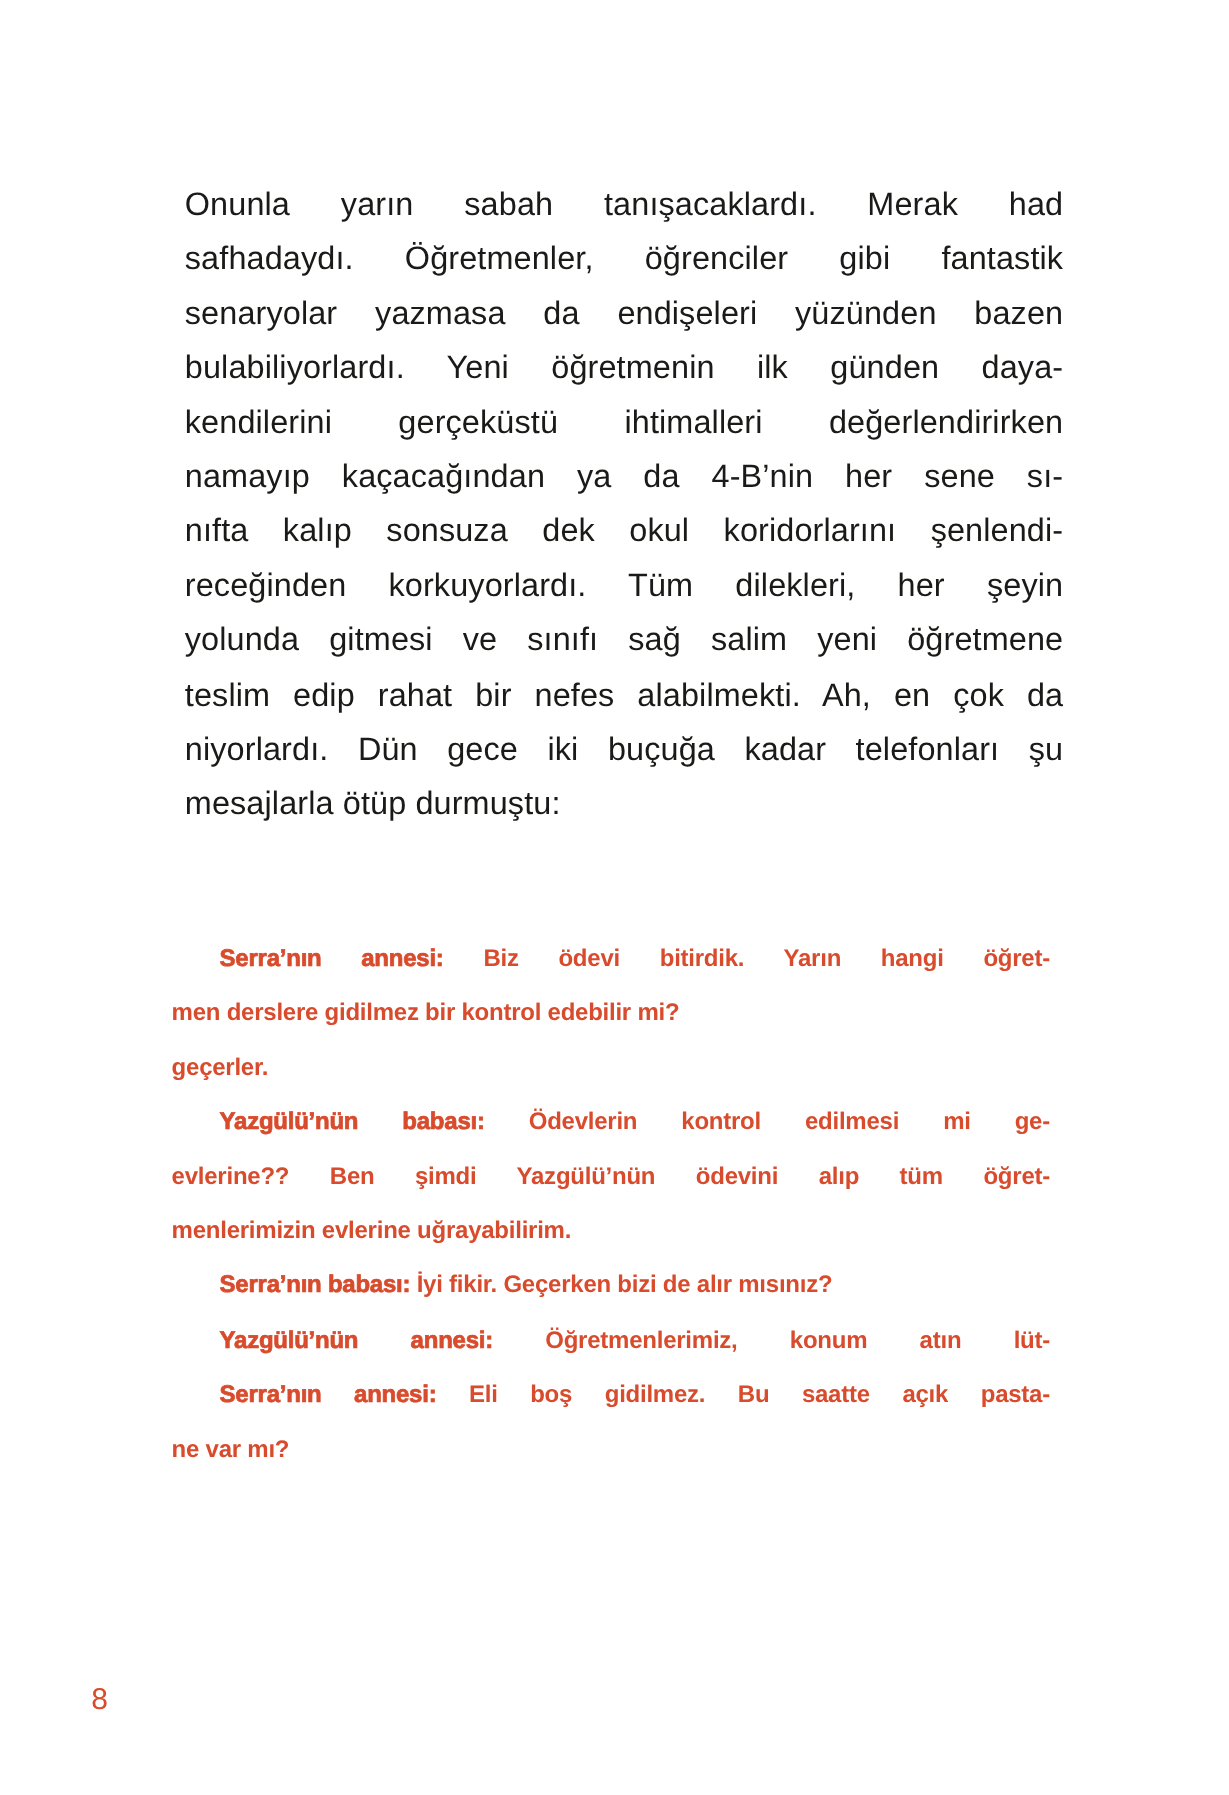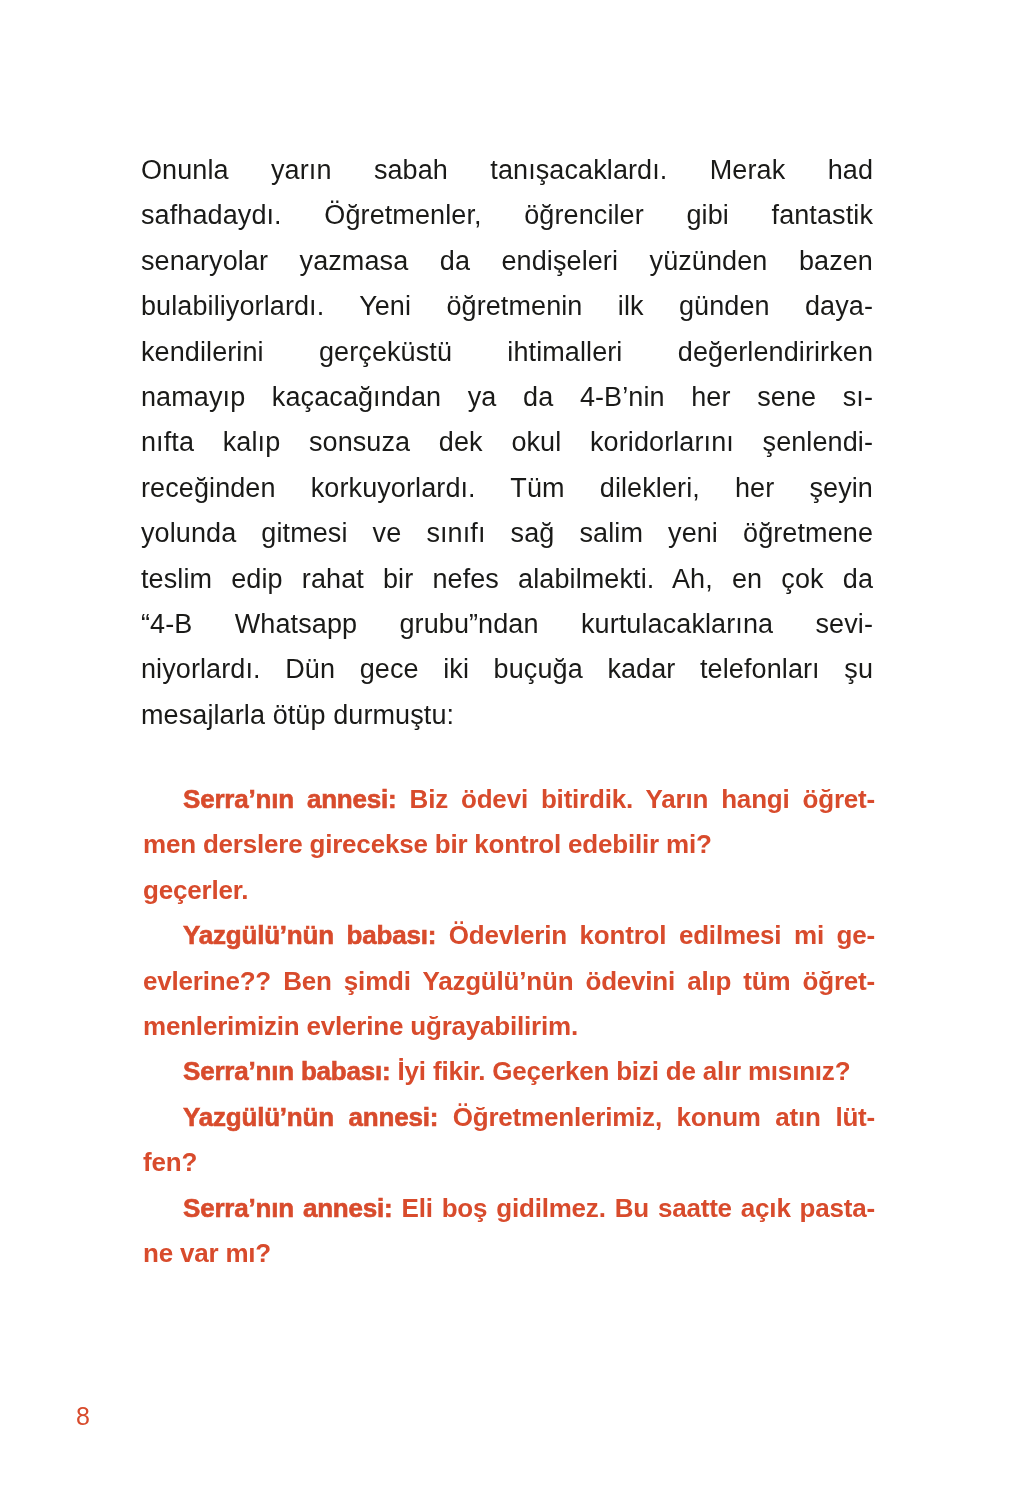--- a/index.html
+++ b/index.html
@@ -11,37 +11,37 @@
   .page{
     position:relative;
     width:1024px;
     height:1496px;
     background:var(--paper);
     font-family:"Liberation Sans","DejaVu Sans",sans-serif;
     overflow:hidden;
   }
   .body-text{
     position:absolute;
-    left:141px;
+    left:154px;
     top:148px;
     width:732px;
     font-size:27px;
     line-height:45.4px;
     color:var(--ink);
     letter-spacing:0.1px;
   }
   .line{ text-align:justify; }
   .line.j{ text-align-last:justify; }
 
   .dialogue{
     position:absolute;
     left:143px;
     top:777px;
     width:732px;
-    font-size:26px;
+    font-size:20px;
     line-height:45.4px;
     color:var(--accent);
     font-weight:700;
     letter-spacing:-0.2px;
   }
   .dline{ text-align:justify; }
   .dline.j{ text-align-last:justify; }
   .dline.ind{ padding-left:40px; }
   .speaker{ font-weight:700; -webkit-text-stroke:0.6px var(--accent); }
   .msg{ font-weight:700; }
@@ -63,31 +63,29 @@
       <div class="line j">Onunla yarın sabah tanışacaklardı. Merak had</div>
       <div class="line j">safhadaydı. Öğretmenler, öğrenciler gibi fantastik</div>
       <div class="line j">senaryolar yazmasa da endişeleri yüzünden bazen</div>
       <div class="line j">bulabiliyorlardı. Yeni öğretmenin ilk günden daya-</div>
       <div class="line j">kendilerini gerçeküstü ihtimalleri değerlendirirken</div>
       <div class="line j">namayıp kaçacağından ya da 4-B’nin her sene sı-</div>
       <div class="line j">nıfta kalıp sonsuza dek okul koridorlarını şenlendi-</div>
       <div class="line j">receğinden korkuyorlardı. Tüm dilekleri, her şeyin</div>
       <div class="line j">yolunda gitmesi ve sınıfı sağ salim yeni öğretmene</div>
       <div class="line j">teslim edip rahat bir nefes alabilmekti. Ah, en çok da</div>
-      <div class="line j">“4-B Whatsapp grubu”ndan kurtulacaklarına sevi-</div>
       <div class="line j">niyorlardı. Dün gece iki buçuğa kadar telefonları şu</div>
       <div class="line">mesajlarla ötüp durmuştu:</div>
     </div>
   <div class="dialogue">
       <div class="dline j ind"><span class="speaker">Serra’nın annesi:</span><span class="msg"> Biz ödevi bitirdik. Yarın hangi öğret-</span></div>
-      <div class="dline"><span class="msg">men derslere girecekse bir kontrol edebilir mi?</span></div>
+      <div class="dline"><span class="msg">men derslere gidilmez bir kontrol edebilir mi?</span></div>
       <div class="dline"><span class="msg">geçerler.</span></div>
       <div class="dline j ind"><span class="speaker">Yazgülü’nün babası:</span><span class="msg"> Ödevlerin kontrol edilmesi mi ge-</span></div>
       <div class="dline j"><span class="msg">evlerine?? Ben şimdi Yazgülü’nün ödevini alıp tüm öğret-</span></div>
       <div class="dline"><span class="msg">menlerimizin evlerine uğrayabilirim.</span></div>
       <div class="dline ind"><span class="speaker">Serra’nın babası:</span><span class="msg"> İyi fikir. Geçerken bizi de alır mısınız?</span></div>
       <div class="dline j ind"><span class="speaker">Yazgülü’nün annesi:</span><span class="msg"> Öğretmenlerimiz, konum atın lüt-</span></div>
-      <div class="dline"><span class="msg">fen?</span></div>
       <div class="dline j ind"><span class="speaker">Serra’nın annesi:</span><span class="msg"> Eli boş gidilmez. Bu saatte açık pasta-</span></div>
       <div class="dline"><span class="msg">ne var mı?</span></div>
     </div>
   <div class="page-number">8</div>
 </div>
 
 </body></html>

